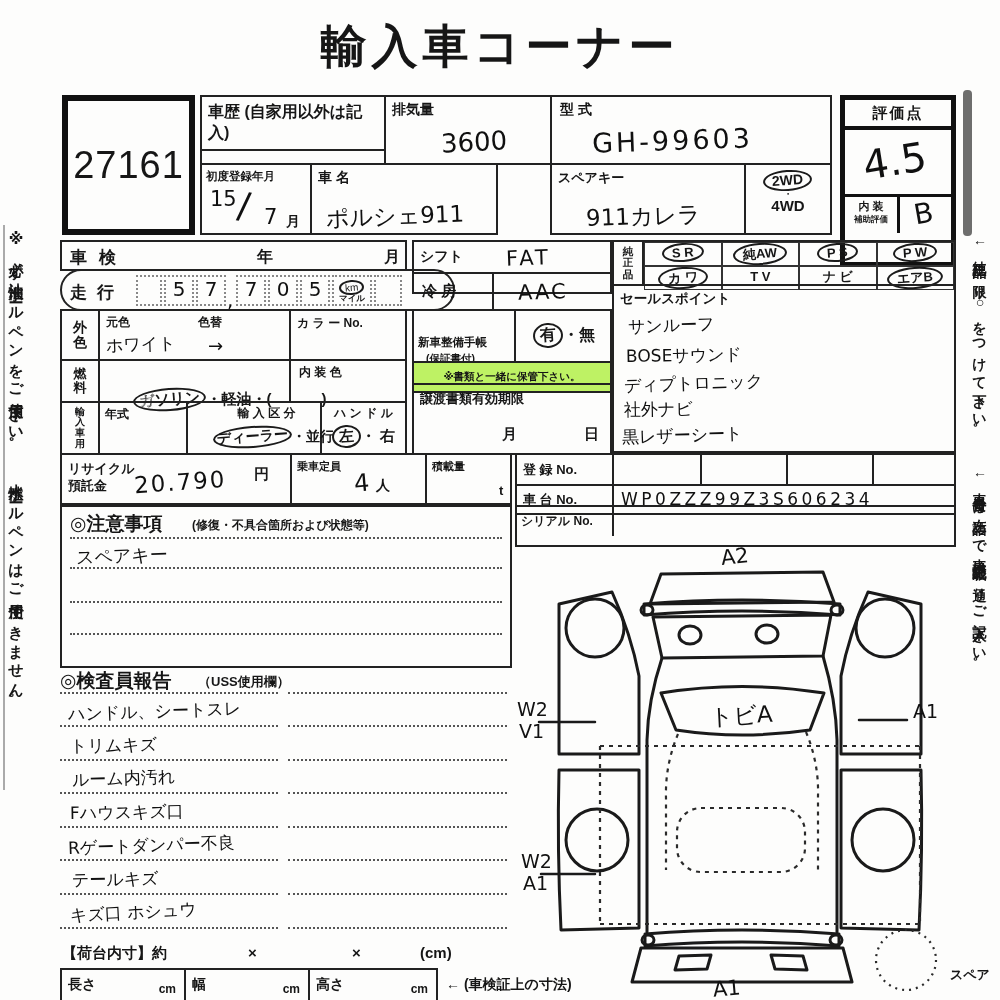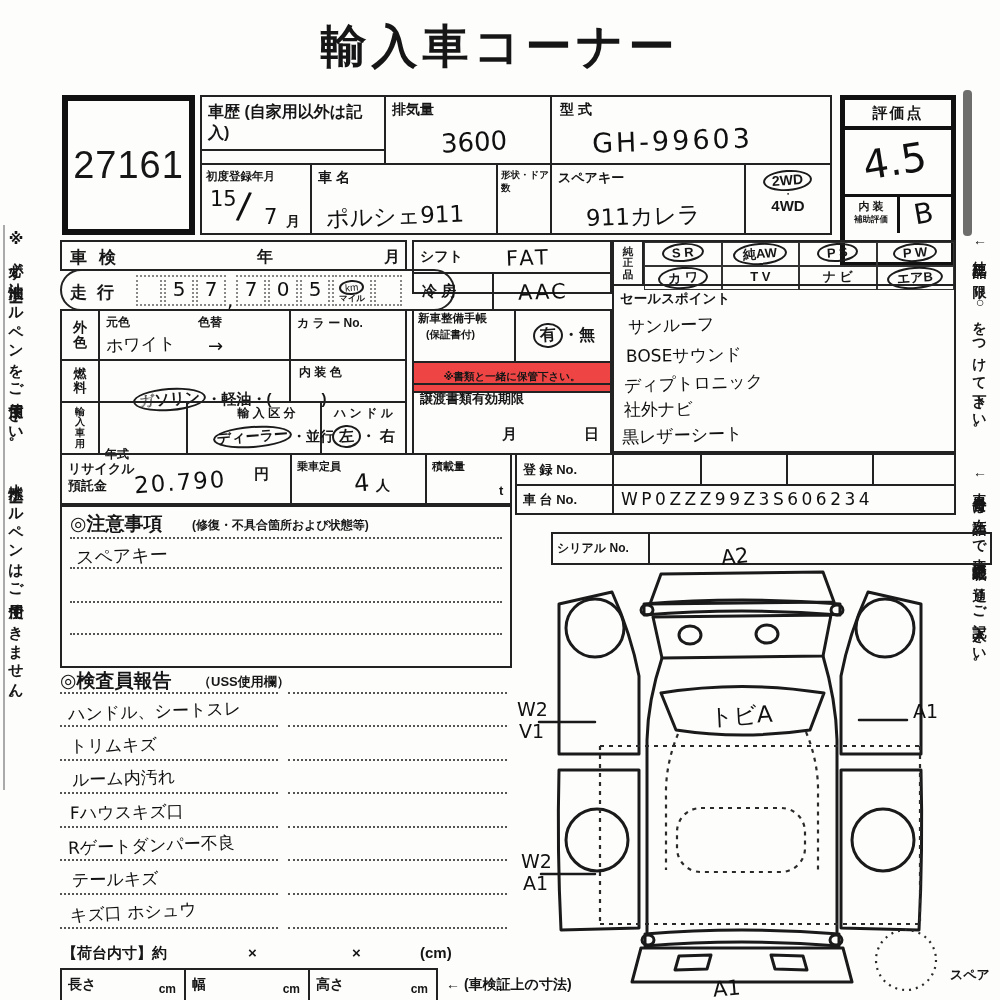--- a/index.html
+++ b/index.html
@@ -59,23 +59,20 @@
     <span class="lbl abs" style="left:4px;top:4px;font-size:11.5px;">初度登録年月</span>
     <span class="hw abs" style="left:8px;top:22px;font-size:21px;">15</span>
     <span class="hw abs" style="left:36px;top:20px;font-size:36px;transform:rotate(8deg);">/</span>
     <span class="hw abs" style="left:62px;top:40px;font-size:21px;">7</span>
     <span class="lbl abs" style="left:84px;top:48px;font-size:14px;">月</span>
   </div>
   <div class="abs c" style="left:310px;top:163px;width:188px;height:72px;">
     <span class="lbl abs" style="left:6px;top:4px;font-size:14px;">車 名</span>
     <span class="hw abs" style="left:14px;top:36px;font-size:23px;transform:rotate(-2deg);">ポルシェ911</span>
   </div>
-  <div class="abs c" style="left:496px;top:163px;width:56px;height:72px;">
-    <span class="lbl abs" style="left:3px;top:4px;font-size:9.5px;">形状・ドア数</span>
-  </div>
   <div class="abs c" style="left:550px;top:163px;width:196px;height:72px;">
     <span class="lbl abs" style="left:6px;top:4px;font-size:13px;">スペアキー</span>
     <span class="hw abs" style="left:34px;top:36px;font-size:23px;transform:rotate(-2deg);">911カレラ</span>
   </div>
   <div class="abs c" style="left:744px;top:163px;width:88px;height:72px;text-align:center;">
     <div style="margin-top:5px;"><span class="el lbl" style="font-size:14px;">2WD</span></div>
     <div class="lbl" style="font-size:9px;line-height:6px;">・</div>
     <div class="lbl" style="font-size:15px;">4WD</div>
   </div>
 
@@ -142,21 +139,21 @@
     <div class="abs" style="left:227px;top:0;width:102px;height:40px;border-left:2px solid #222;">
       <span class="lbl abs" style="left:8px;top:3px;font-size:12px;">内 装 色</span>
     </div>
   </div>
 
   <div class="abs c" style="left:60px;top:401px;width:347px;height:54px;">
     <div class="abs" style="left:0;top:0;width:38px;height:50px;border-right:2px solid #222;display:flex;align-items:center;justify-content:center;">
       <span class="vstack" style="width:12px;font-size:10px;">輸入車用</span>
     </div>
     <div class="abs" style="left:38px;top:0;width:88px;height:50px;border-right:2px solid #222;">
-      <span class="lbl abs" style="left:5px;top:3px;font-size:12px;margin-top:40px;">年式</span>
+      <span class="lbl abs" style="left:5px;top:3px;font-size:12px;">年式</span>
     </div>
     <div class="abs" style="left:126px;top:0;width:134px;height:50px;border-right:2px solid #222;text-align:center;padding-left:25px;">
       <div class="lbl" style="font-size:12px;margin-top:2px;">輸 入 区 分</div>
       <div style="margin-top:4px;font-weight:700;font-size:14px;white-space:nowrap;">
         <span class="el" style="padding:0 2px;border-width:2px;">ディーラー</span><span>・並行</span>
       </div>
     </div>
     <div class="abs" style="left:260px;top:0;width:83px;height:50px;text-align:center;">
       <div class="lbl" style="font-size:12px;margin-top:2px;">ハ ン ド ル</div>
       <div style="margin-top:3px;font-weight:700;font-size:15px;">
@@ -171,28 +168,28 @@
     <span class="hw abs" style="left:92px;top:4px;font-size:21px;letter-spacing:3px;transform:rotate(-2deg);">FAT</span>
   </div>
   <div class="abs c" style="left:412px;top:272px;width:200px;height:22px;">
     <div class="abs" style="left:0;top:0;width:80px;height:35px;border-right:2px solid #222;display:flex;align-items:center;">
       <span class="lbl" style="font-size:15px;margin-left:8px;">冷 房</span>
     </div>
     <span class="hw abs" style="left:104px;top:6px;font-size:21px;letter-spacing:2px;transform:rotate(-2deg);">AAC</span>
   </div>
   <div class="abs c" style="left:412px;top:309px;width:200px;height:54px;">
     <div class="abs" style="left:0;top:0;width:102px;height:50px;border-right:2px solid #222;">
-      <div class="lbl" style="font-size:11.5px;margin:0 0 0 4px;">新車整備手帳</div>
+      <div class="lbl" style="font-size:11.5px;margin:24px 0 0 4px;">新車整備手帳</div>
       <div class="lbl" style="font-size:10.5px;margin:2px 0 0 12px;">(保証書付)</div>
     </div>
     <div class="abs" style="left:102px;top:12px;width:96px;text-align:center;font-weight:700;font-size:16px;">
       <span class="el" style="padding:0 5px;">有</span><span>・</span><span>無</span>
     </div>
   </div>
-  <div class="abs c" style="left:412px;top:361px;width:200px;height:32px;background:#ef4444;display:flex;align-items:center;justify-content:center;">
+  <div class="abs c" style="left:412px;top:361px;width:200px;height:32px;background:#bef264;display:flex;align-items:center;justify-content:center;">
     <span class="lbl" style="font-size:10.5px;">※書類と一緒に保管下さい。</span>
   </div>
   <div class="abs c" style="left:412px;top:383px;width:200px;height:72px;">
     <span class="lbl abs" style="left:6px;top:5px;font-size:13px;">譲渡書類有効期限</span>
     <span class="lbl abs" style="left:88px;top:40px;font-size:15px;">月</span>
     <span class="lbl abs" style="left:170px;top:40px;font-size:15px;">日</span>
   </div>
 
   <div class="abs c" style="left:612px;top:240px;width:344px;height:46px;display:flex;">
     <div style="width:28px;border-right:2px solid #222;display:flex;align-items:center;justify-content:center;">
@@ -242,21 +239,21 @@
     <div class="abs" style="left:183px;top:0;width:2px;height:29px;background:#222;"></div>
     <div class="abs" style="left:269px;top:0;width:2px;height:29px;background:#222;"></div>
     <div class="abs" style="left:355px;top:0;width:2px;height:29px;background:#222;"></div>
   </div>
   <div class="abs c" style="left:515px;top:484px;width:441px;height:31px;">
     <div class="abs" style="left:0;top:0;width:97px;height:27px;border-right:2px solid #222;display:flex;align-items:center;">
       <span class="lbl" style="font-size:13px;margin-left:6px;">車 台 No.</span>
     </div>
     <span class="hw abs" style="left:104px;top:3px;font-size:17px;letter-spacing:3.5px;">WP0ZZZ99Z3S606234</span>
   </div>
-  <div class="abs c" style="left:515px;top:532px;width:441px;height:33px;margin-left:36px;">
+  <div class="abs c" style="left:515px;top:505px;width:441px;height:42px;">
     <div class="abs" style="left:0;top:0;width:97px;height:29px;border-right:2px solid #222;display:flex;align-items:center;">
       <span class="lbl" style="font-size:12px;margin-left:4px;">シリアル No.</span>
     </div>
   </div>
 
   <div class="abs" style="left:60px;top:505px;width:452px;height:163px;border:2.5px solid #222;">
     <span class="lbl abs" style="left:8px;top:4px;font-size:19px;">◎注意事項</span>
     <span class="lbl abs" style="left:130px;top:10px;font-size:12px;">(修復・不具合箇所および状態等)</span>
     <div class="abs dot" style="left:8px;top:30px;width:432px;"></div>
     <span class="hw abs" style="left:14px;top:37px;font-size:18px;transform:rotate(-2deg);">スペアキー</span>

